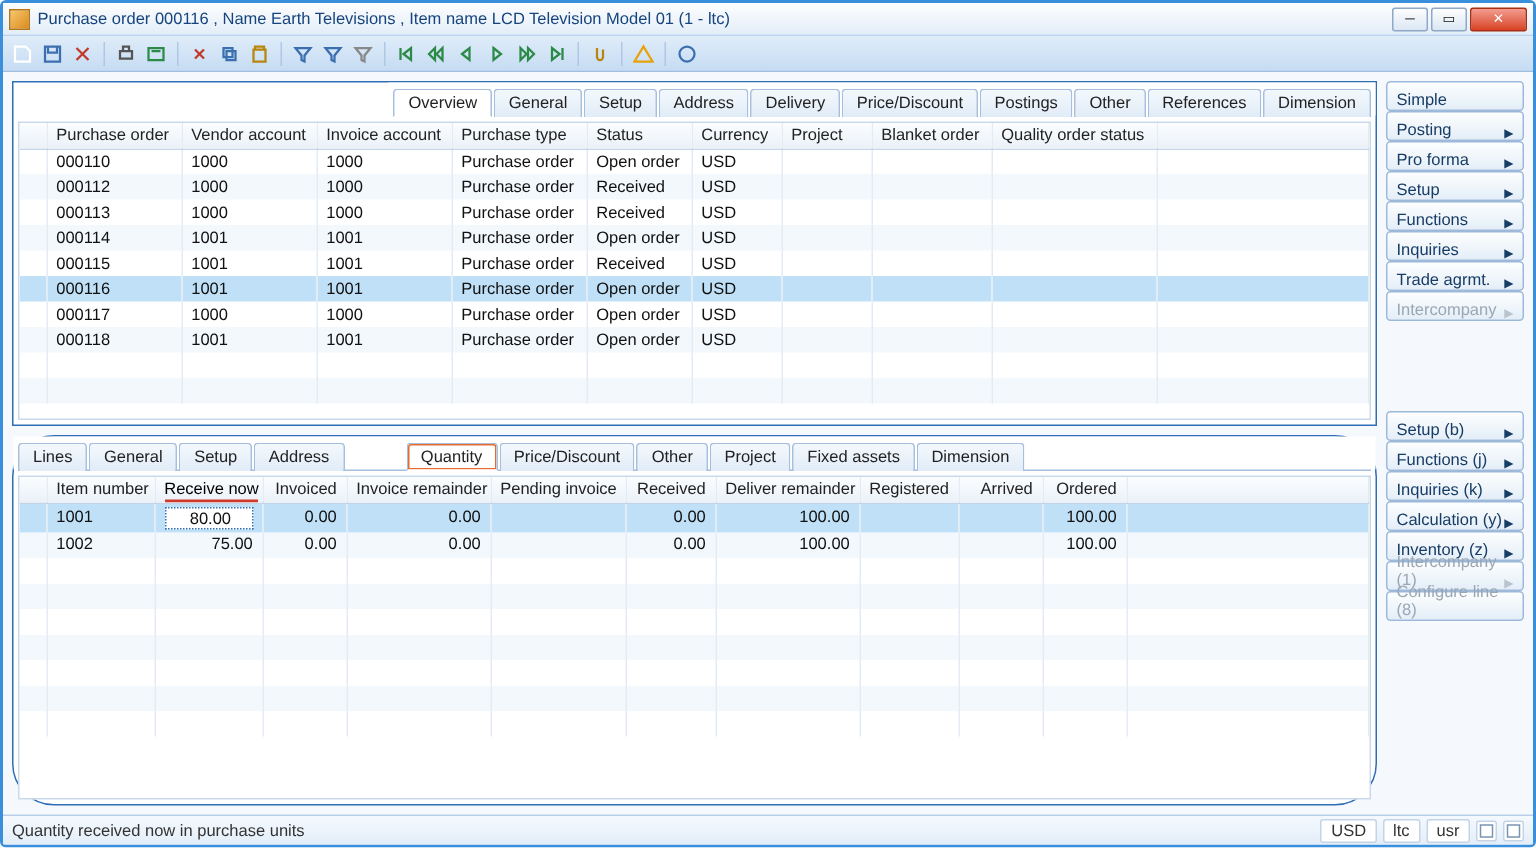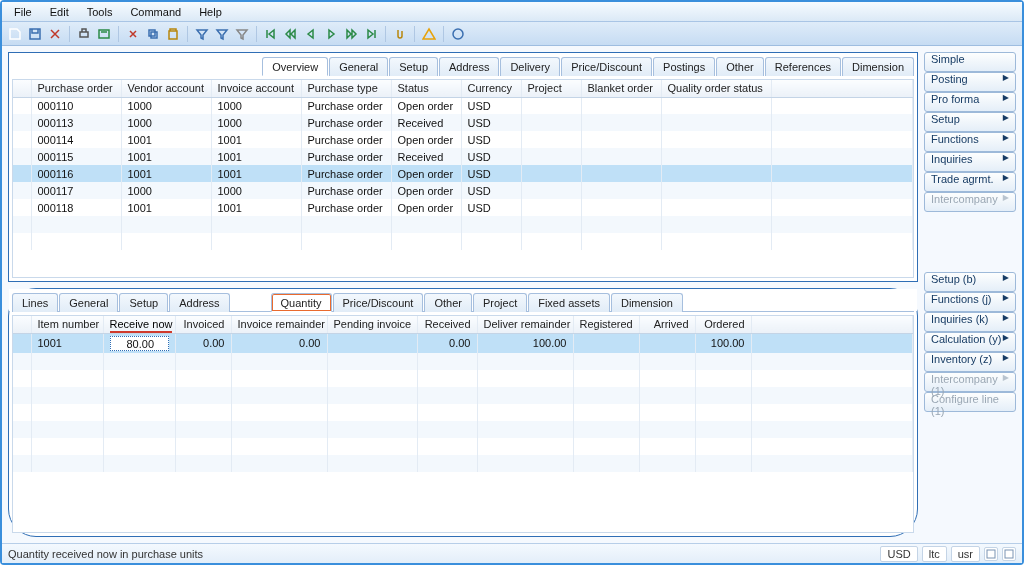--- a/index.html
+++ b/index.html
@@ -143,21 +143,21 @@
   }
   .col-underline { color:#000; }
   .col-underline span { border-bottom:2px solid #d03a2b; padding-bottom:1px;}
   
   .actions { width:92px; display:flex; flex-direction:column; gap:3px; }
   .abtn {
     height:20px;
     border:1px solid #9db9d9;
     border-radius:3px;
     background:linear-gradient(#fdfefe,#e4eef8);
-    display:flex;align-items:flex-start;justify-content:space-between;
+    display:flex;align-items:flex-end;justify-content:space-between;
     padding:0 6px;
     font-size:11px; color:#173c65;
   }
   .abtn.disabled { color:#9aa7b4; }
   .abtn .caret { font-size:8px; color:#173c65; }
   .abtn.disabled .caret { color:#b9c4cf; }
   
   .statusbar {
     height:20px;
     border-top:1px solid #b7cee8;
@@ -171,28 +171,30 @@
     border:1px solid #c4d4e6; padding:1px 6px; background:#fff;
     border-radius:2px;
   }
   .sicon { width:14px;height:14px;border:1px solid #c4d4e6;background:#fff;border-radius:2px;display:flex;align-items:center;justify-content:center;}
 </style>
 </head>
 <body>
 
 <div class="window">
 
-
-  <div class="menubar" id="menubar">
-      <span>File</span>
-      <span>Edit</span>
-      <span>Tools</span>
-      <span>Command</span>
-      <span>Help</span>
+  <div class="titlebar">
+    <div class="appicon"></div>
+    <div class="title">Purchase order 000116 , Name Earth Televisions , Item name LCD Television Model 01 (1 - ltc)</div>
+    <div class="winbtns">
+      <div class="winbtn">─</div>
+      <div class="winbtn">▭</div>
+      <div class="winbtn close">✕</div>
     </div>
+  </div>
+
 
   <div class="toolbar" id="toolbar">
       <div class="tbtn">
         <svg viewBox="0 0 14 14">
           <path d="M2 2h7l3 3v7H2z" fill="none" stroke="#fff" stroke-width="1.5"></path>
         </svg>
       </div>
       <div class="tbtn">
         <svg viewBox="0 0 14 14">
           <path d="M2 2h10v10H2z M4 2h6v4H4z" fill="none" stroke="#3b6fb0" stroke-width="1.5"></path>
@@ -345,20 +347,33 @@
                 </tr>
               </thead>
               <tbody>
                 <tr>
                   <td class="rowmark"></td>
                   <td>000110</td>
                   <td>1000</td>
                   <td>1000</td>
                   <td>Purchase order</td>
                   <td>Open order</td>
+                  <td>USD</td>
+                  <td></td>
+                  <td></td>
+                  <td></td>
+                  <td></td>
+                </tr>
+                <tr>
+                  <td class="rowmark"></td>
+                  <td>000112</td>
+                  <td>1000</td>
+                  <td>1000</td>
+                  <td>Purchase order</td>
+                  <td>Received</td>
                   <td>USD</td>
                   <td></td>
                   <td></td>
                   <td></td>
                   <td></td>
                 </tr>
                 <tr>
                   <td class="rowmark"></td>
                   <td>000113</td>
                   <td>1000</td>
@@ -525,20 +540,34 @@
                   <td class="num"></td>
                   <td class="num">0.00</td>
                   <td class="num">100.00</td>
                   <td class="num"></td>
                   <td class="num"></td>
                   <td class="num">100.00</td>
                   <td></td>
                 </tr>
                 <tr>
                   <td class="rowmark"></td>
+                  <td>1002</td>
+                  <td class="num">75.00</td>
+                  <td class="num">0.00</td>
+                  <td class="num">0.00</td>
+                  <td class="num"></td>
+                  <td class="num">0.00</td>
+                  <td class="num">100.00</td>
+                  <td class="num"></td>
+                  <td class="num"></td>
+                  <td class="num">100.00</td>
+                  <td></td>
+                </tr>
+                <tr>
+                  <td class="rowmark"></td>
                   <td></td>
                   <td></td>
                   <td></td>
                   <td></td>
                   <td></td>
                   <td></td>
                   <td></td>
                   <td></td>
                   <td></td>
                   <td></td>
@@ -689,21 +718,21 @@
           </div>
           <div class="abtn">
             <span>Inventory (z)</span>
             <span class="caret">▶</span>
           </div>
           <div class="abtn disabled">
             <span>Intercompany (1)</span>
             <span class="caret">▶</span>
           </div>
           <div class="abtn disabled">
-            <span>Configure line (1)</span>
+            <span>Configure line (8)</span>
           </div>
         </div>
     </div>
   </div>
 
   <div class="statusbar">
     <span>Quantity received now in purchase units</span>
     <div class="sright" id="statusRight">
         <div class="status-seg">USD</div>
         <div class="status-seg">ltc</div>

